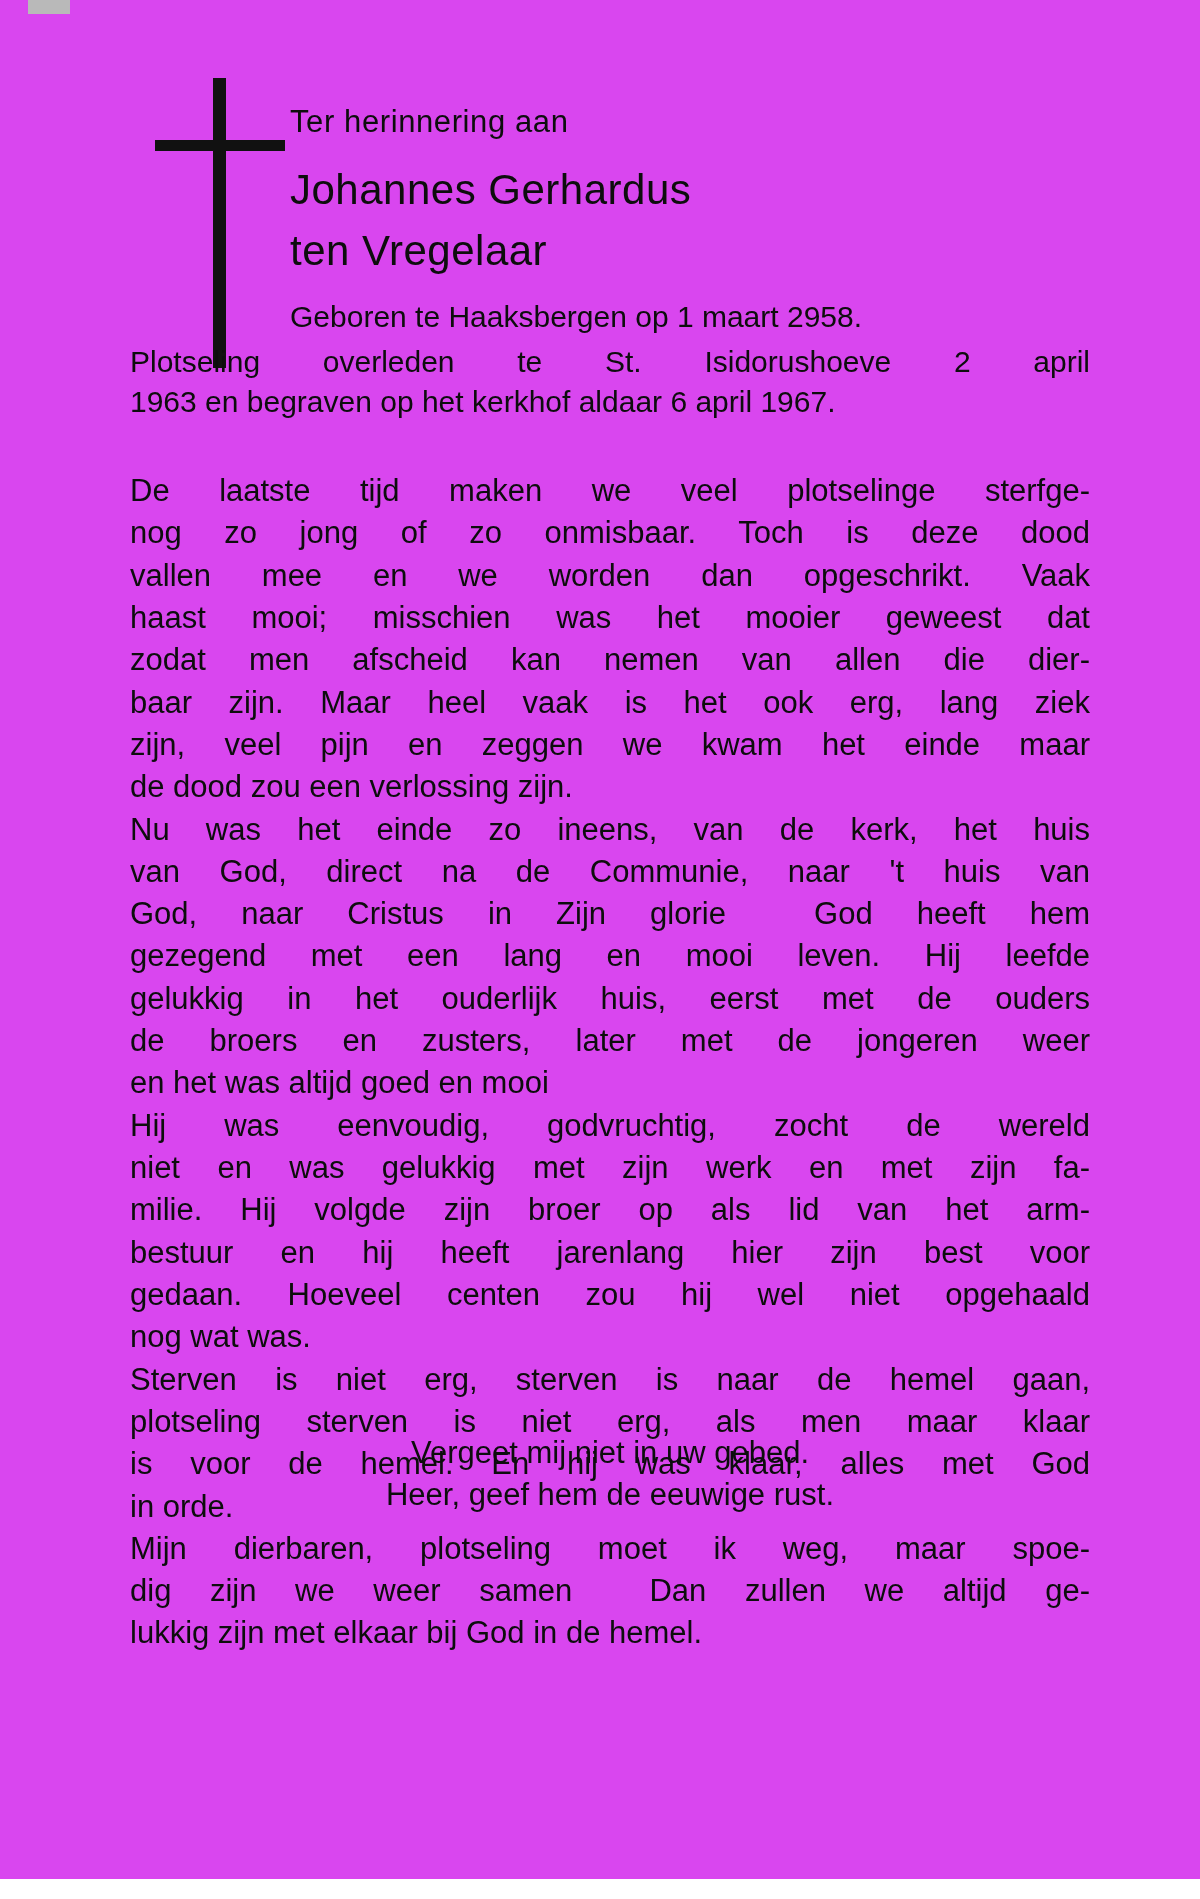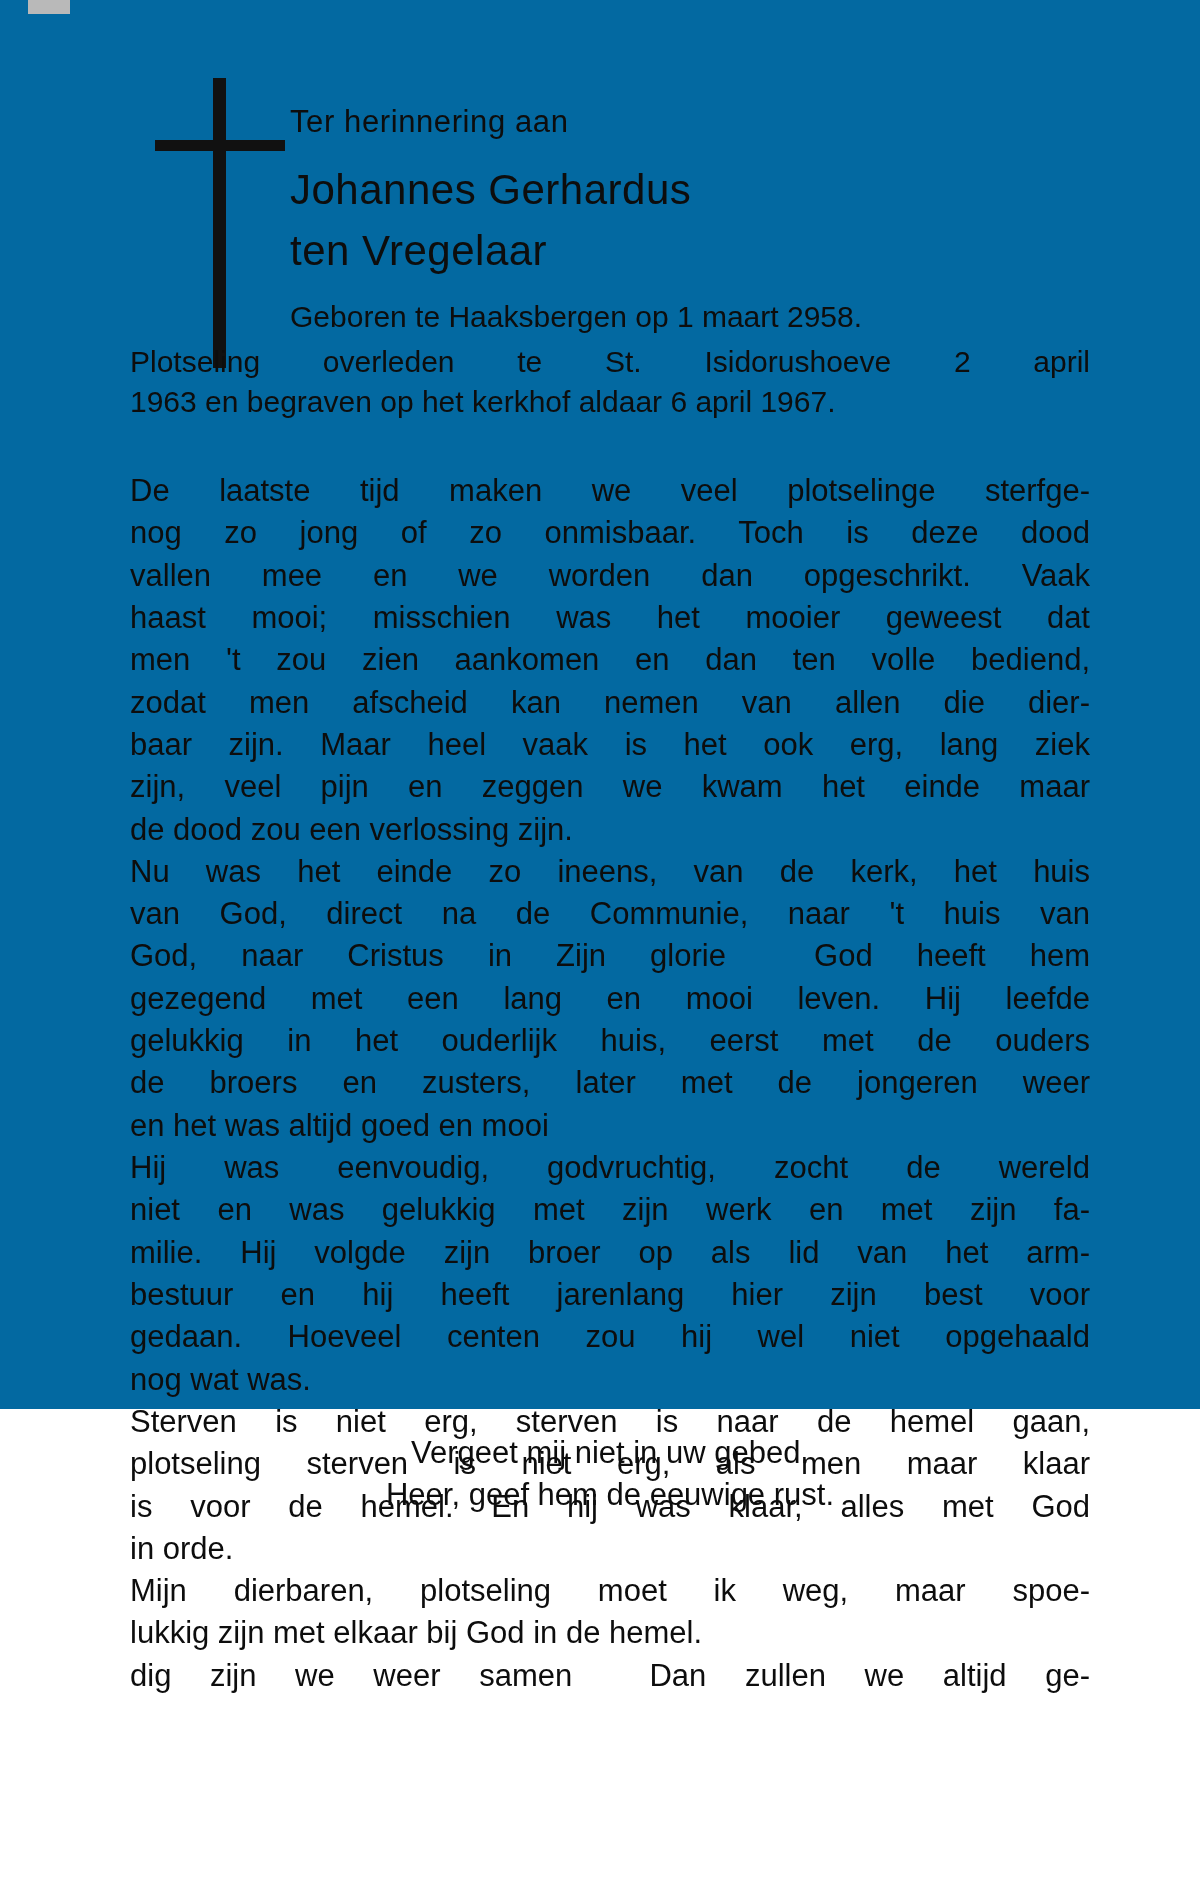--- a/index.html
+++ b/index.html
@@ -13,22 +13,22 @@
     font-family: "Liberation Sans", sans-serif;
     color: #0d0d0d;
     position: relative;
     overflow: hidden;
   }
   .page {
     position: absolute;
     left: 0;
     top: 0;
     width: 1200px;
-    height: 1409px;
-    background: #0369a1;
+    height: 1879px;
+    background: #d946ef;
   }
   
   .scan-mark {
     position: absolute;
     left: 28px;
     top: 0px;
     width: 42px;
     height: 14px;
     background: #b9b9b9;
   }
@@ -177,21 +177,20 @@
 
     </div>
 
     <div class="body-text">
 
       <p class="para">
         <span class="ln">De laatste tijd maken we veel plotselinge sterfge-</span>
         <span class="ln">nog zo jong of zo onmisbaar. Toch is deze dood</span>
         <span class="ln">vallen mee en we worden dan opgeschrikt. Vaak</span>
         <span class="ln">haast mooi; misschien was het mooier geweest dat</span>
-        <span class="ln">men 't zou zien aankomen en dan ten volle bediend,</span>
         <span class="ln">zodat men afscheid kan nemen van allen die dier-</span>
         <span class="ln">baar zijn. Maar heel vaak is het ook erg, lang ziek</span>
         <span class="ln">zijn, veel pijn en zeggen we kwam het einde maar</span>
         <span class="ln endline">de dood zou een verlossing zijn.</span>
       </p>
 
       <p class="para">
         <span class="ln">Nu was het einde zo ineens, van de kerk, het huis</span>
         <span class="ln">van God, direct na de Communie, naar 't huis van</span>
         <span class="ln">God, naar Cristus in Zijn glorie  God heeft hem</span>
@@ -212,22 +211,22 @@
 
       <p class="para">
         <span class="ln">Sterven is niet erg, sterven is naar de hemel gaan,</span>
         <span class="ln">plotseling sterven is niet erg, als men maar klaar</span>
         <span class="ln">is voor de hemel. En hij was klaar, alles met God</span>
         <span class="ln endline">in orde.</span>
       </p>
 
       <p class="para">
         <span class="ln">Mijn dierbaren, plotseling moet ik weg, maar spoe-</span>
+        <span class="ln">dig zijn we weer samen  Dan zullen we altijd ge-</span>
         <span class="ln endline">lukkig zijn met elkaar bij God in de hemel.</span>
-        <span class="ln">dig zijn we weer samen  Dan zullen we altijd ge-</span>
       </p>
 
     </div>
 
     <div class="closing">
       <div>Vergeet mij niet in uw gebed.</div>
       <div>Heer, geef hem de eeuwige rust.</div>
     </div>
 
   </div>

